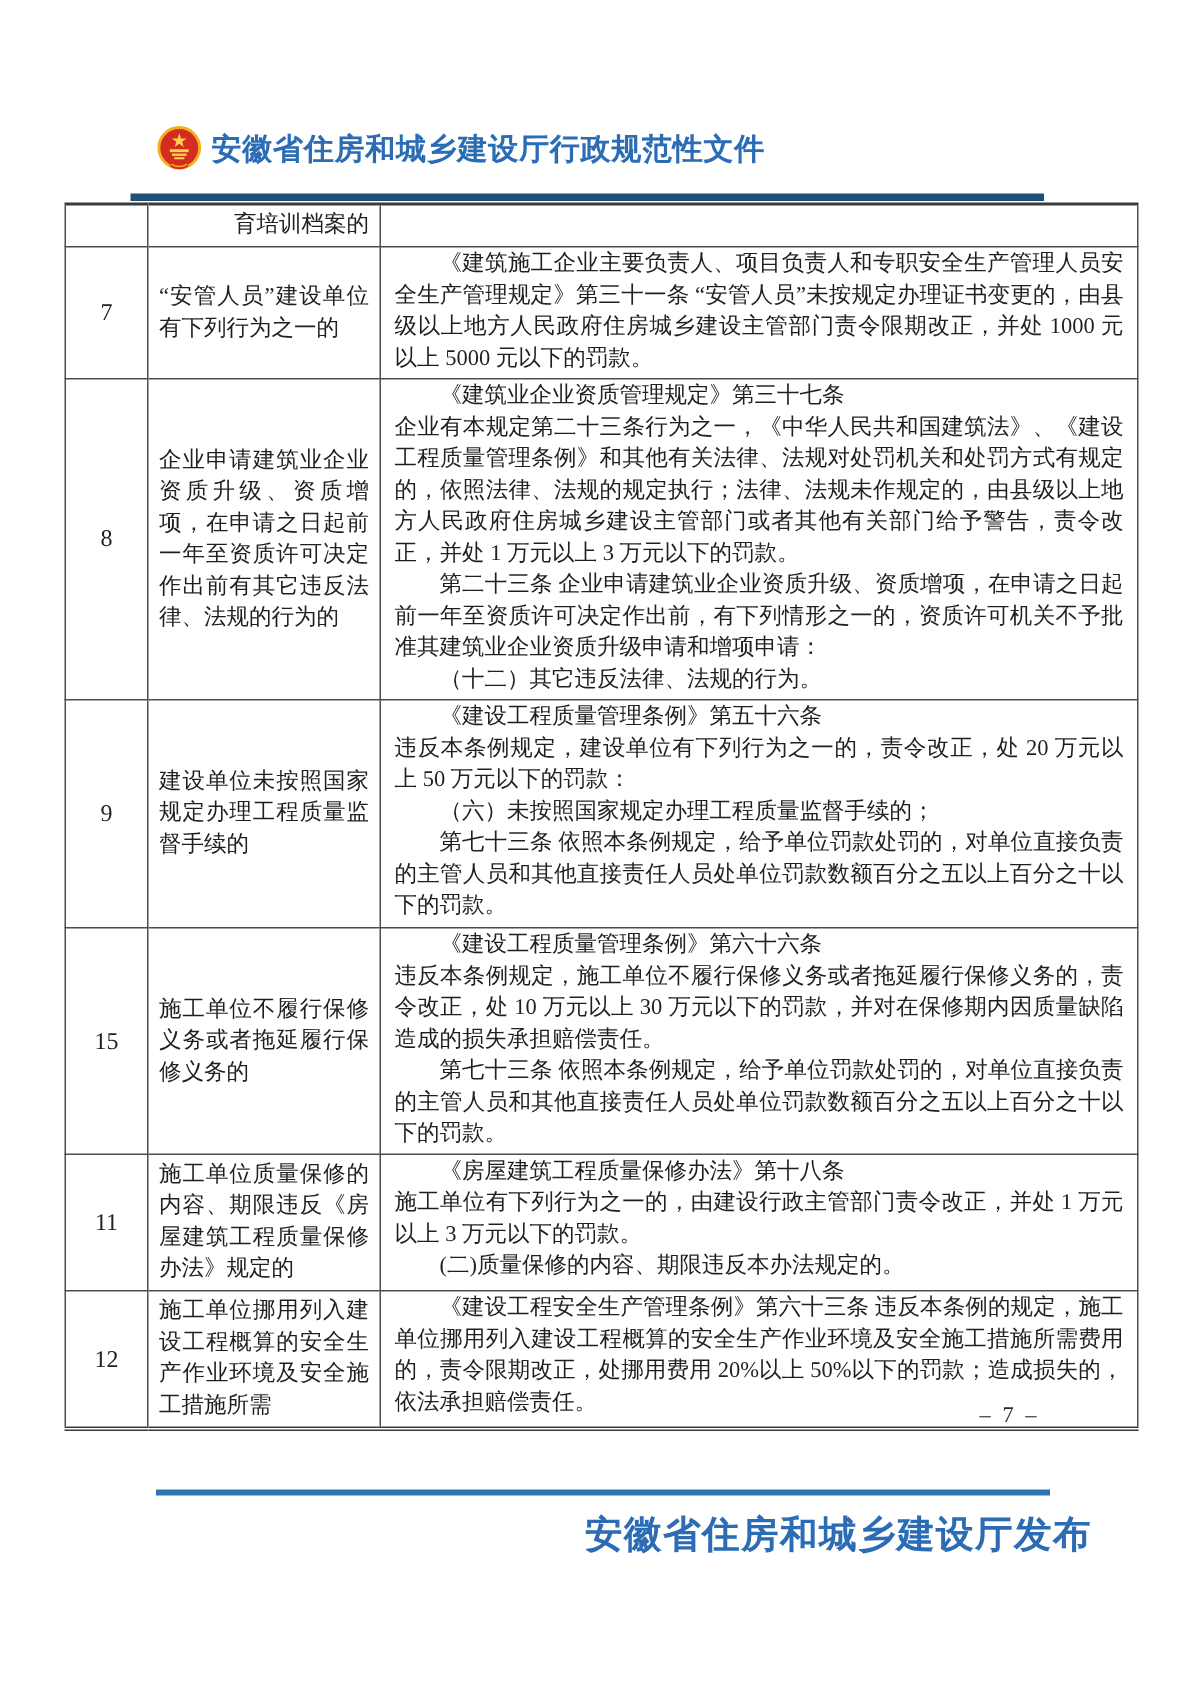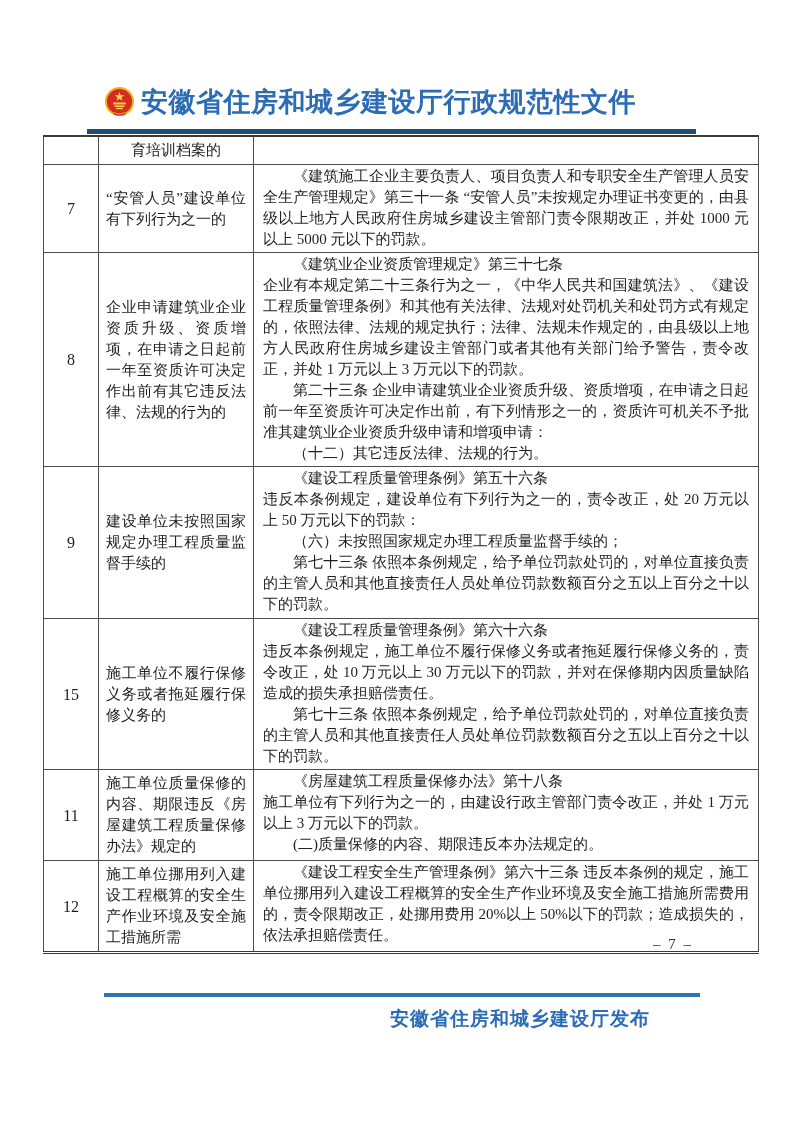--- a/index.html
+++ b/index.html
@@ -24,21 +24,21 @@
     align-items: center;
     gap: 6px;
   }
   .emblem {
     width: 31px;
     height: 31px;
     flex: 0 0 auto;
   }
   .doc-title {
     font-family: "Liberation Sans", "DejaVu Sans", sans-serif;
-    font-size: 27px;
+    font-size: 20px;
     font-weight: bold;
     color: #2b6cb4;
     letter-spacing: 0.5px;
     white-space: nowrap;
   }
   .header-rule {
     position: absolute;
     left: 87px;
     top: 129px;
     width: 609px;
@@ -71,21 +71,21 @@
   }
   .col-violation {
     width: 155px;
     vertical-align: middle;
     padding: 3px 7px;
     text-align: justify;
     text-justify: inter-ideograph;
   }
   .col-violation.partial {
     vertical-align: top;
-    text-align: center;
+    text-align: right;
   }
   .col-content {
     width: 505px;
     vertical-align: top;
     padding: 1px 9px 2px 9px;
     text-align: justify;
     text-justify: inter-ideograph;
   }
   .para { text-indent: 0; }
   .para.indent { text-indent: 2em; }
@@ -107,21 +107,21 @@
     width: 596px;
     height: 4px;
     background: #2e74b5;
   }
   .footer-publisher {
     position: absolute;
     top: 1006px;
     left: 390px;
     width: 260px;
     font-family: "Liberation Sans", "DejaVu Sans", sans-serif;
-    font-size: 19px;
+    font-size: 25px;
     font-weight: bold;
     color: #2b6cb4;
     letter-spacing: 1px;
     white-space: nowrap;
   }
 </style>
 </head>
 <body>
 
 <div class="page">

